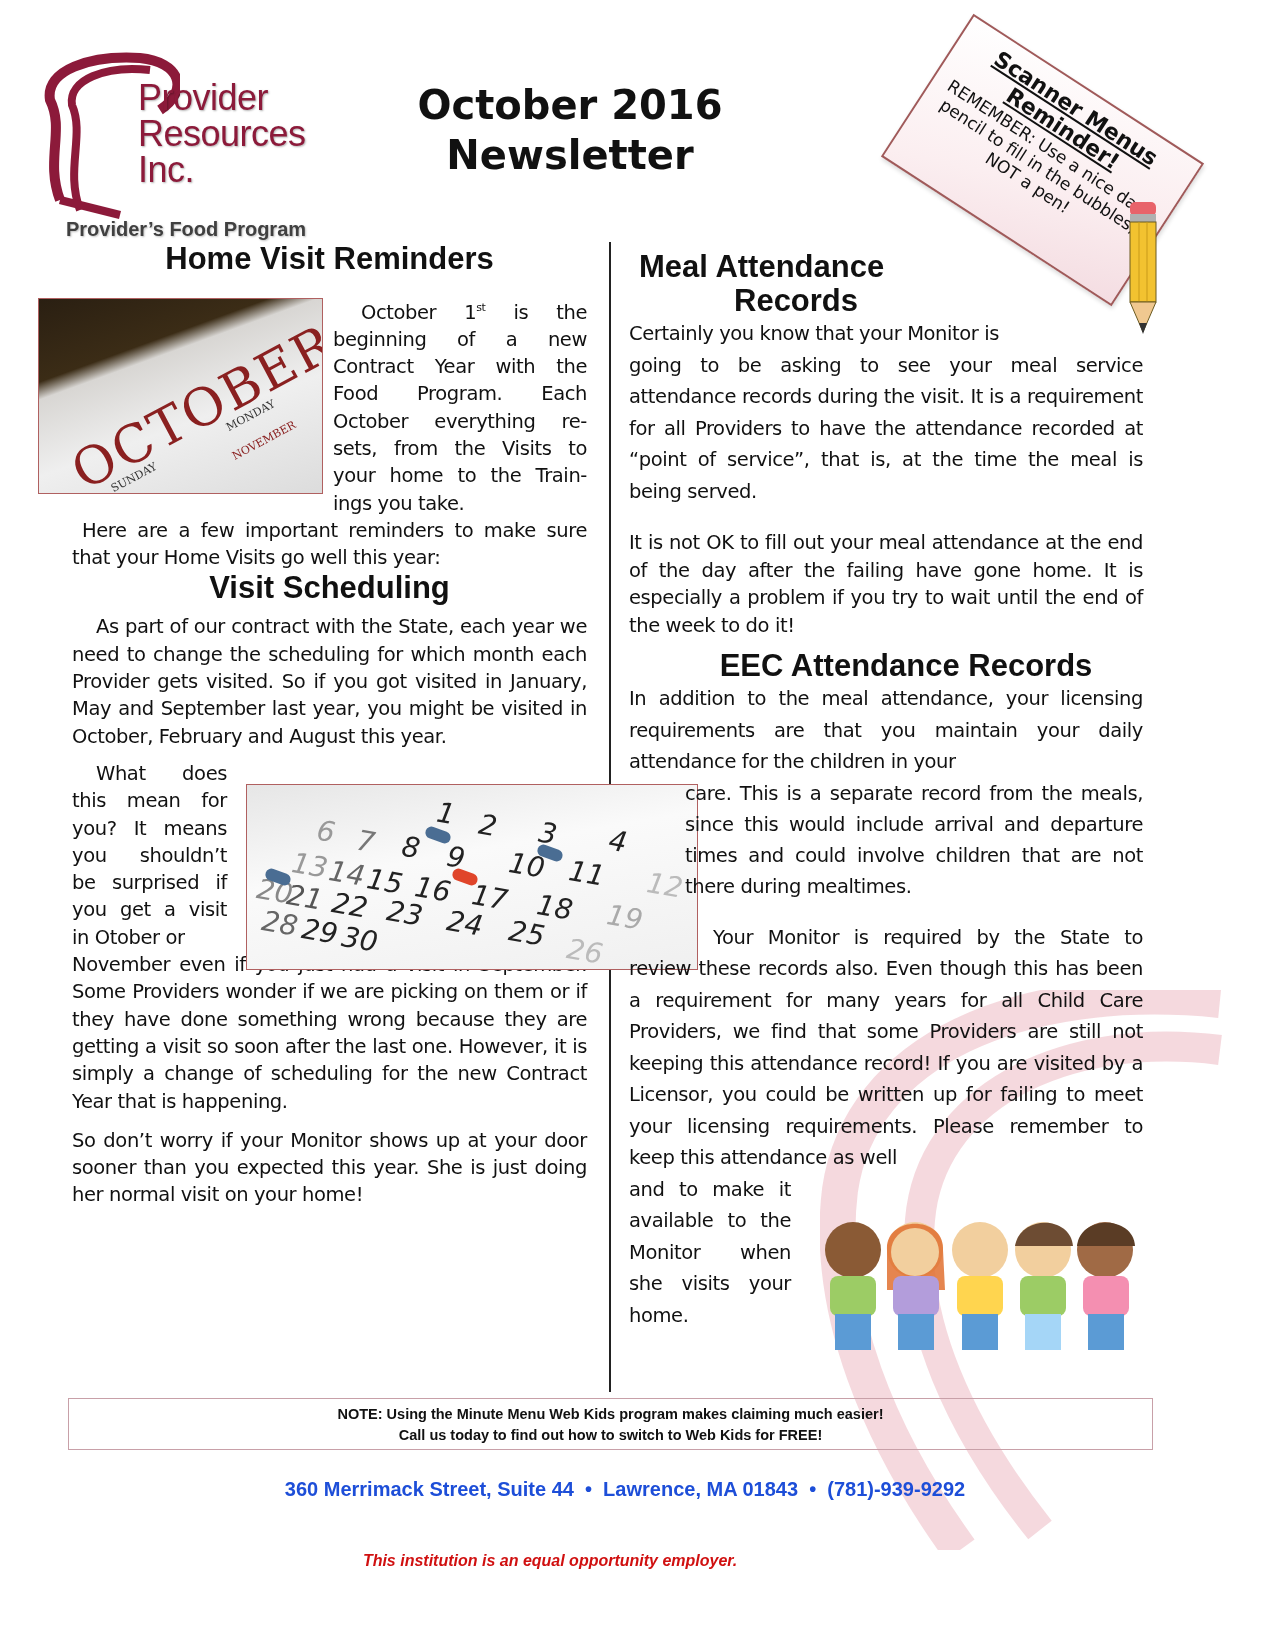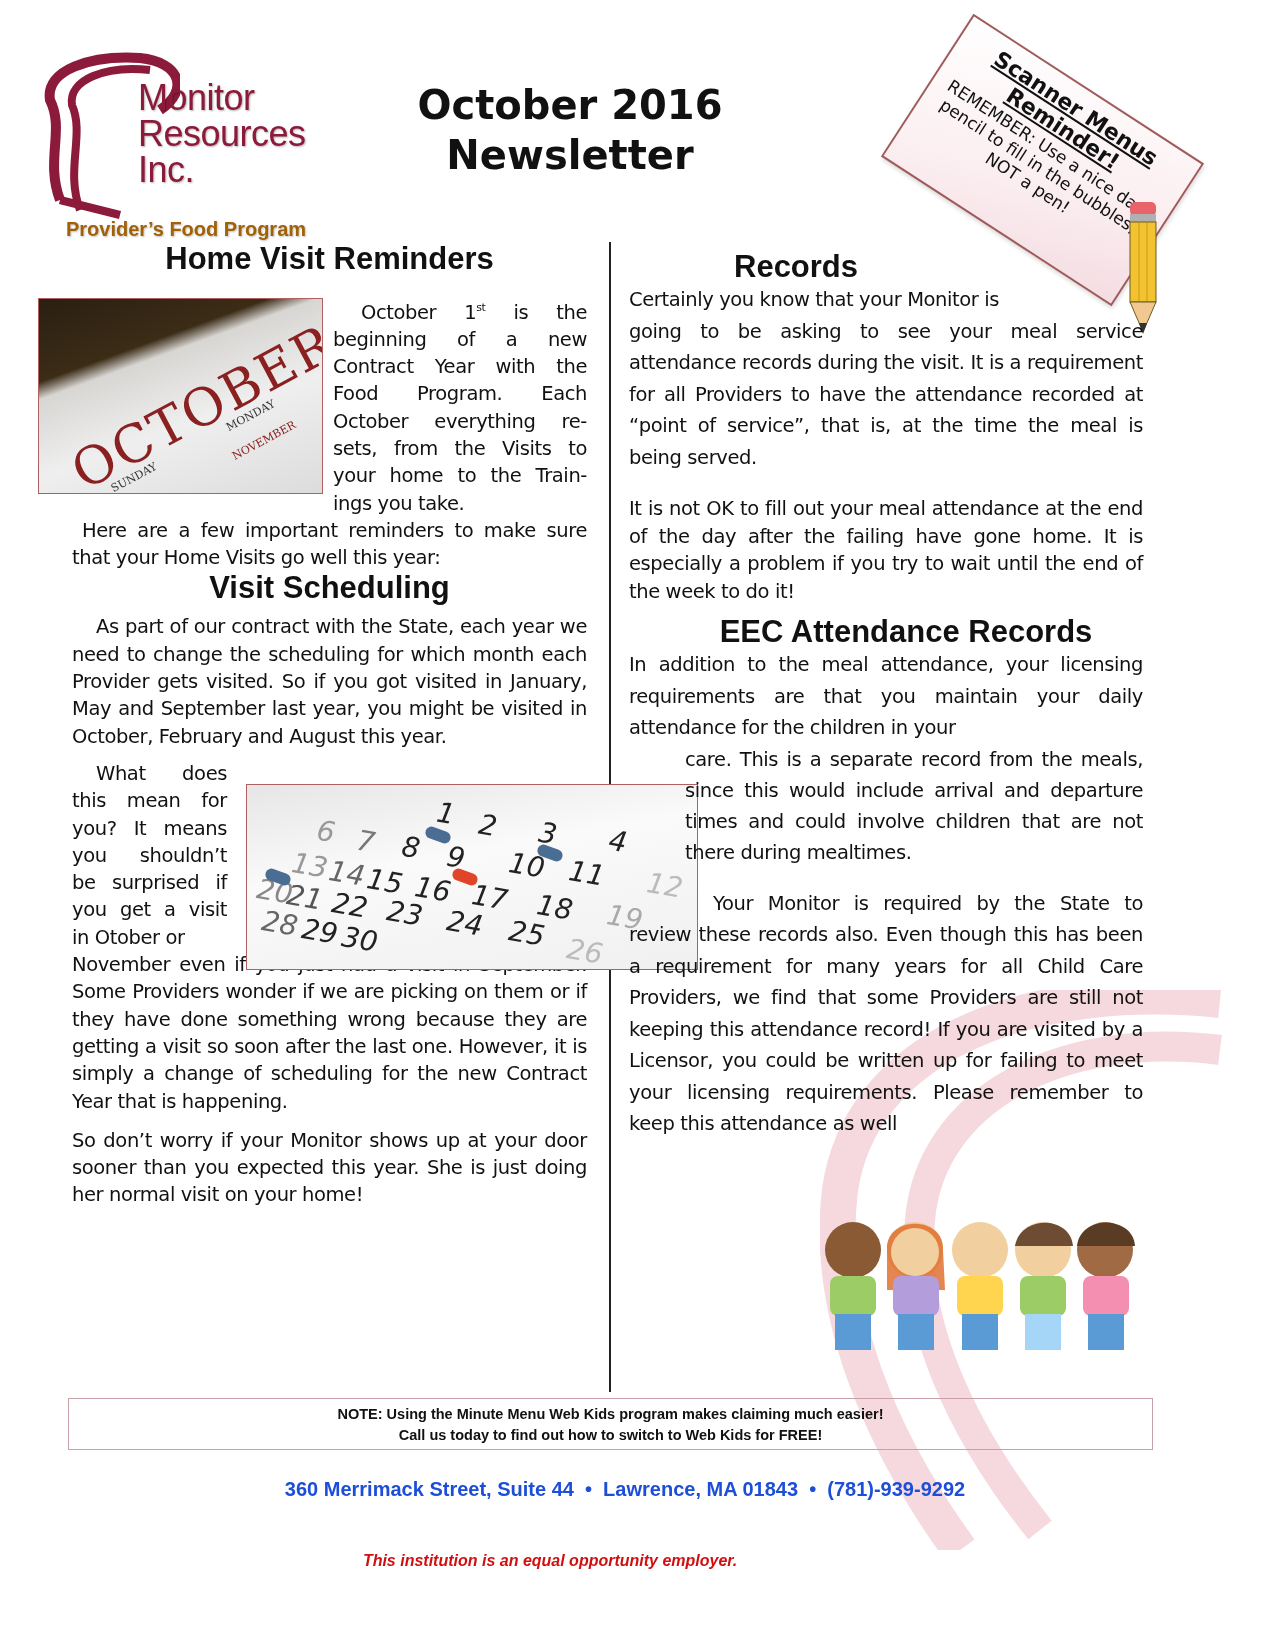--- a/index.html
+++ b/index.html
@@ -3,21 +3,21 @@
 <meta charset="utf-8">
 <style>
   html, body { margin:0; padding:0; background:#fff; }
   body { width:1275px; height:1650px; position:relative; overflow:hidden; font-family:"DejaVu Sans", sans-serif; color:#111; }
   .abs { position:absolute; }
   
   .watermark { position:absolute; left:820px; top:990px; width:420px; height:560px; pointer-events:none; }
   
   .logo { left:40px; top:50px; width:320px; height:200px; }
   .logo-text { position:absolute; left:98px; top:30px; color:#8c1a3a; font-family:"Liberation Sans", sans-serif; font-weight:normal; font-size:36px; line-height:36px; text-shadow:1px 1px 2px rgba(0,0,0,0.3); letter-spacing:-0.5px; }
-  .logo-sub { position:absolute; left:26px; top:168px; color:#a16207; font-family:"Liberation Sans", sans-serif; font-weight:bold; font-size:20px; text-shadow:1px 1px 2px rgba(0,0,0,0.25); }
+  .logo-sub { position:absolute; left:26px; top:168px; color:#404040; font-family:"Liberation Sans", sans-serif; font-weight:bold; font-size:20px; text-shadow:1px 1px 2px rgba(0,0,0,0.25); }
   .title { left:380px; top:80px; width:380px; text-align:center; font-family:"DejaVu Sans", sans-serif; font-weight:bold; font-size:40px; line-height:50px; }
   
   .note-card { left:905px; top:75px; width:275px; height:170px; transform:rotate(33deg); transform-origin:center; background:linear-gradient(160deg,#fff 0%,#fbeef0 60%,#f4dde2 100%); border:2px solid #a05a5a; box-shadow:2px 2px 4px rgba(0,0,0,0.15); text-align:center; padding-top:10px; box-sizing:border-box; }
   .note-title { font-weight:bold; font-size:22px; line-height:24px; text-decoration:underline; }
   .note-body { font-size:17px; line-height:20px; padding:2px 10px; }
   .pencil { left:1125px; top:200px; width:36px; height:140px; }
   
   .divider { left:609px; top:242px; width:2px; height:1150px; background:#222; }
   .col-left { left:72px; top:242px; width:515px; }
   .col-right { left:629px; top:250px; width:514px; }
@@ -43,21 +43,21 @@
   <path d="M400 60 C 240 40, 110 110, 100 230 C 90 330, 140 440, 220 540" fill="none" stroke="#f2cfd6" stroke-width="30" opacity="0.8"></path>
 </svg>
 
 <div class="abs logo">
   <svg width="140" height="180" style="position:absolute;left:0;top:0">
     <path d="M20 150 C 5 110, 25 80, 10 50 C 5 20, 50 5, 100 8 C 140 12, 150 40, 120 60" fill="none" stroke="#8c1a3a" stroke-width="10"></path>
     <path d="M40 160 C 25 120, 45 85, 32 55 C 28 30, 65 15, 110 20" fill="none" stroke="#8c1a3a" stroke-width="8"></path>
     <path d="M20 150 L 80 165" fill="none" stroke="#8c1a3a" stroke-width="8"></path>
   </svg>
   <div class="logo-text">
-    <div>Monitor</div>
+    <div>Provider</div>
     <div>Resources</div>
     <div>Inc.</div>
   </div>
   <div class="logo-sub">Provider’s Food Program</div>
 </div>
 
 <div class="abs title">
   <div>October 2016</div>
   <div>Newsletter</div>
 </div>
@@ -128,29 +128,31 @@
   <span style="left:55px;top:130px">29</span>
   <span style="left:95px;top:138px">30</span>
   <div class="pin" style="left:178px;top:44px;background:#4a6d93"></div>
   <div class="pin" style="left:290px;top:62px;background:#4a6d93"></div>
   <div class="pin" style="left:18px;top:86px;background:#4a6d93"></div>
   <div class="pin" style="left:205px;top:86px;background:#e0452a"></div>
 </div>
 
 <div class="abs col-right">
   <h2 style="text-align:left;padding-left:10px;width:300px;">
+    <div>Meal Attendance</div>
     <div style="padding-left:95px">Records</div>
   </h2>
   <p style="line-height:31.5px;text-align:left;">Certainly you know that your Monitor is</p>
   <p style="line-height:31.5px;">going to be asking to see your meal service attendance records during the visit. It is a requirement for all Providers to have the attendance recorded at “point of service”, that is, at the time the meal is being served.</p>
   <p style="margin-top:22px;line-height:27.5px;">It is not OK to fill out your meal attendance at the end of the day after the failing have gone home. It is especially a problem if you try to wait until the end of the week to do it!</p>
   <h2 style="margin-top:10px;padding-left:40px;">EEC Attendance Records</h2>
   <p style="line-height:31.5px;">In addition to the meal attendance, your licensing requirements are that you maintain your daily attendance for the children in your</p>
   <p style="line-height:31px;margin-left:56px;">care. This is a separate record from the meals, since this would include arrival and departure times and could involve children that are not there during mealtimes.</p>
   <p style="line-height:31.5px;margin-top:20px;text-indent:84px;"><span>Your Monitor is required by the State to</span> <span>review these records also. Even though this has been a requirement for many years for all Child Care Providers, we find that some Providers are still not keeping this attendance record! If you are visited by a Licensor, you could be written up for failing to meet your licensing requirements. Please remember to keep this attendance as well</span></p>
+  <p style="line-height:31.5px;width:162px;">and to make it available to the Monitor when she visits your home.</p>
 </div>
 
 <svg class="abs kids" viewBox="0 0 330 150">
   <g>
     <circle cx="38" cy="40" r="28" fill="#8a5a35"></circle>
       <rect x="15" y="66" width="46" height="40" rx="8" fill="#9ccc65"></rect>
       <rect x="20" y="104" width="36" height="36" fill="#5b9bd5"></rect>
     <circle cx="100" cy="40" r="28" fill="#f2cf9e"></circle>
       <path d="M72 40 C 70 5, 130 5, 128 40 L 130 80 L 72 80 Z" fill="#e07030" opacity="0.85"></path>
       <circle cx="100" cy="42" r="24" fill="#f2cf9e"></circle>

